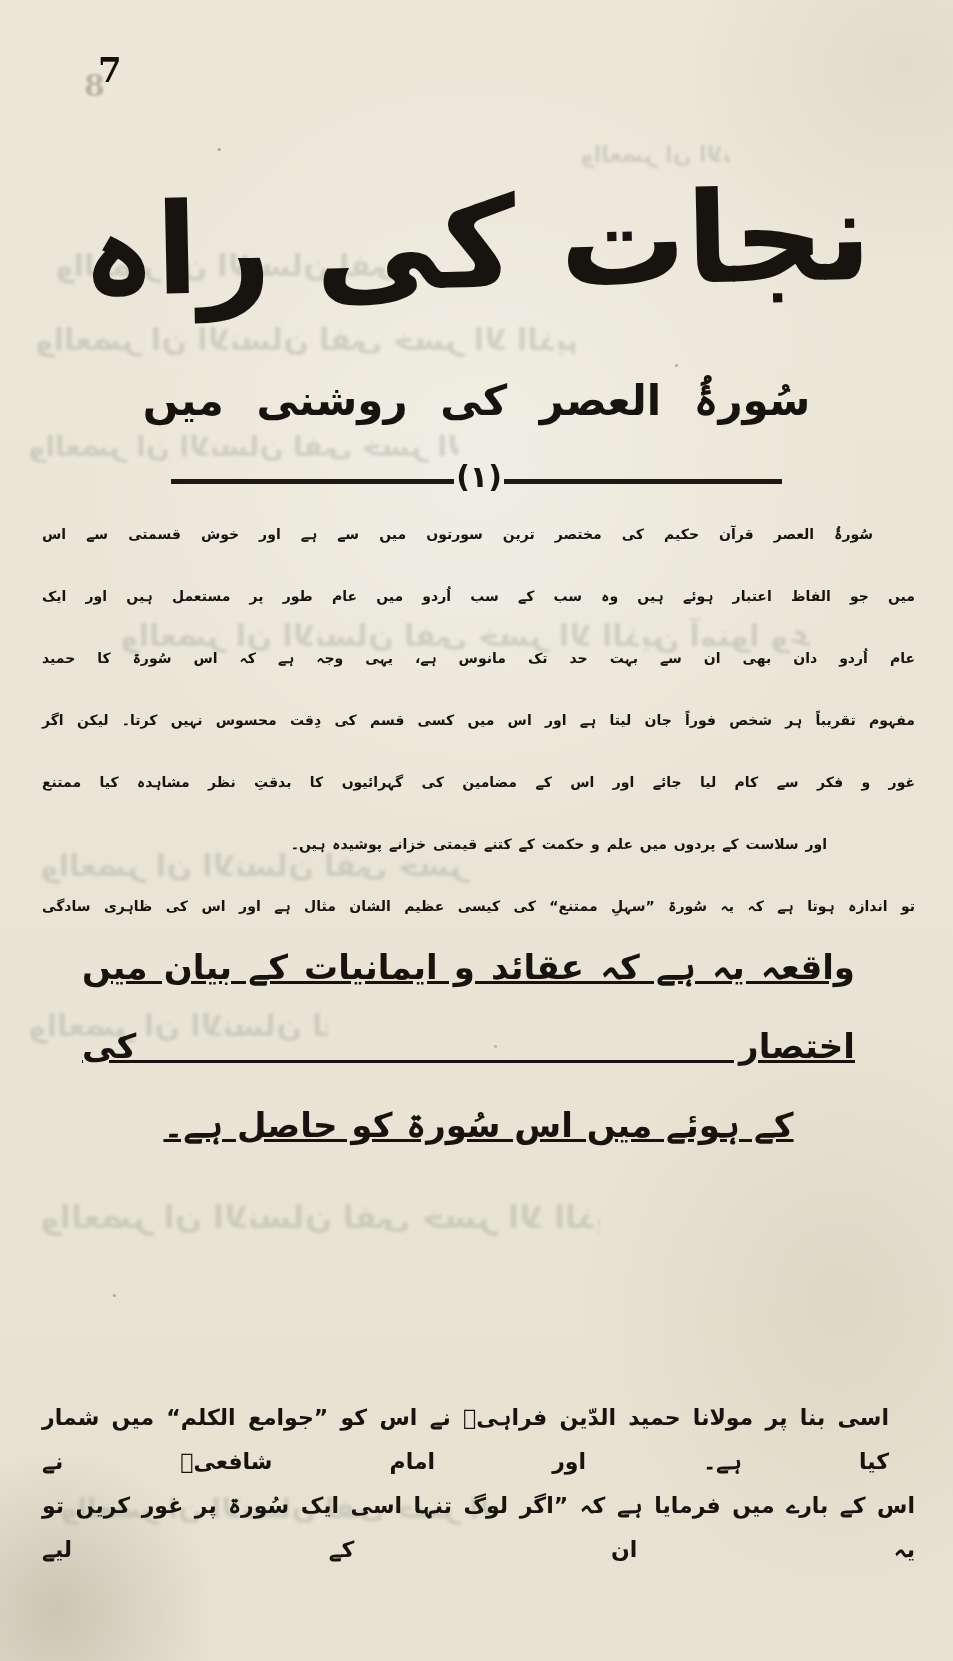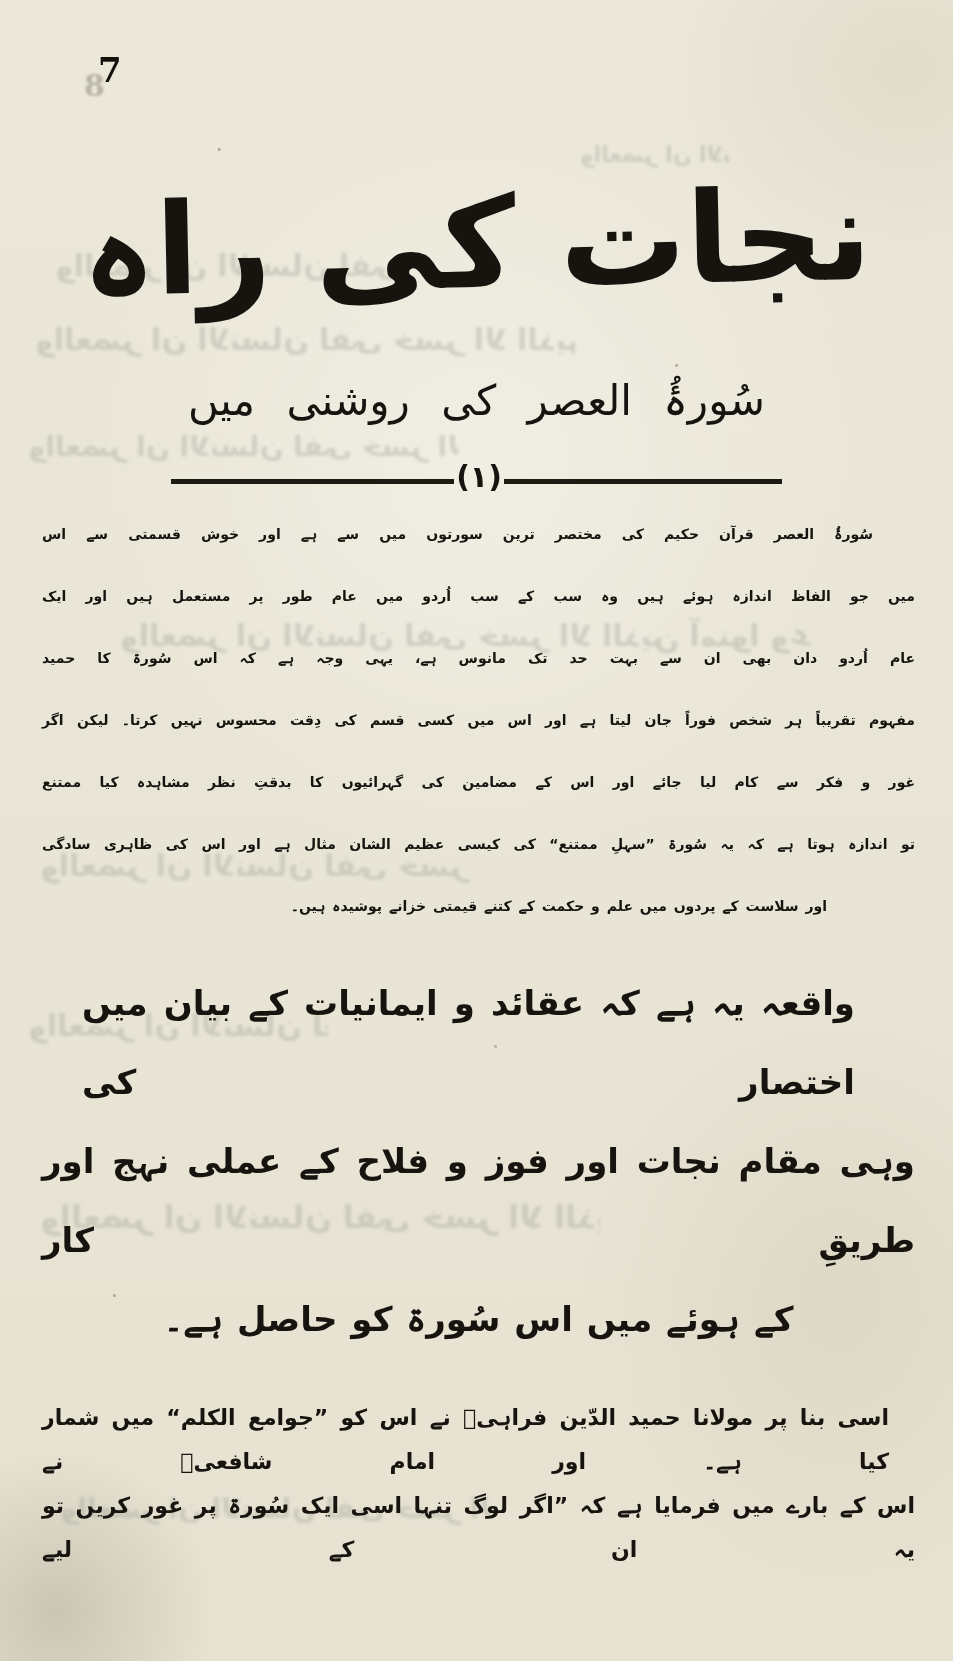--- a/index.html
+++ b/index.html
@@ -50,21 +50,21 @@
     position:absolute;z-index:2;left:0;right:0;top:128px;height:230px;
     display:flex;align-items:center;justify-content:center;
     direction:rtl;
     font-size:126px;font-weight:bold;letter-spacing:-2px;
     transform:rotate(-1.2deg);
   }
   .subtitle{
     position:absolute;z-index:2;left:0;right:0;top:360px;height:80px;
     display:flex;align-items:center;justify-content:center;
     direction:rtl;
-    font-size:42px;font-weight:normal;word-spacing:18px;
+    font-size:42px;font-weight:bold;word-spacing:18px;
   }
   
   .divider{
     position:absolute;z-index:2;left:0;right:0;top:458px;height:46px;
     display:flex;align-items:center;justify-content:center;
   }
   .divider .rule{border-top:5px solid #1d1a14;height:0;}
   .divider .rule.left{width:283px;margin-left:14px;}
   .divider .rule.right{width:278px;margin-right:14px;}
   .divider .num{
@@ -77,21 +77,21 @@
     text-align:justify;text-align-last:justify;
     word-spacing:2px;
   }
   .para1{top:503px;font-size:14px;font-weight:bold;}
   .para1 .line{line-height:62px;}
   .para1 .line.first{padding-right:42px;}
   .para1 .line.last{
     text-align:right;text-align-last:right;
     padding-right:88px;padding-left:150px;
   }
-  .para2{top:964px;font-size:34px;font-weight:bold;}
+  .para2{top:928px;font-size:34px;font-weight:bold;text-decoration:underline;}
   .para2 .line{line-height:79px;}
   .para2 .line.first{padding-right:60px;padding-left:40px;}
   .para2 .line.last{
     text-align:center;text-align-last:center;
     padding-left:120px;padding-right:120px;
   }
   .para3{top:1396px;font-size:22px;font-weight:bold;}
   .para3 .line{line-height:44px;}
   .para3 .line.first{padding-right:26px;}
 </style>
@@ -118,31 +118,30 @@
   <div class="subtitle" dir="rtl">سُورۂُ العصر کی روشنی میں</div>
 
   <div class="divider">
     <span class="rule left"></span>
     <span class="num">(۱)</span>
     <span class="rule right"></span>
   </div>
 
   <div class="para para1" dir="rtl">
     <div class="line first">سُورۂُ العصر قرآن حکیم کی مختصر ترین سورتوں میں سے ہے اور خوش قسمتی سے اس</div>
-    <div class="line">میں جو الفاظ اندازہ ہوئے ہیں وہ سب کے سب اُردو میں عام طور پر مستعمل ہیں اور ایک</div>
+    <div class="line">میں جو الفاظ اعتبار ہوئے ہیں وہ سب کے سب اُردو میں عام طور پر مستعمل ہیں اور ایک</div>
     <div class="line">عام اُردو دان بھی ان سے بہت حد تک مانوس ہے، یہی وجہ ہے کہ اس سُورۃ کا حمید</div>
     <div class="line">مفہوم تقریباً ہر شخص فوراً جان لیتا ہے اور اس میں کسی قسم کی دِقت محسوس نہیں کرتا۔ لیکن اگر</div>
     <div class="line">غور و فکر سے کام لیا جائے اور اس کے مضامین کی گہرائیوں کا بدقتِ نظر مشاہدہ کیا ممتنع</div>
+    <div class="line last">اور سلاست کے پردوں میں علم و حکمت کے کتنے قیمتی خزانے پوشیدہ ہیں۔</div>
     <div class="line">تو اندازہ ہوتا ہے کہ یہ سُورۃ ”سہلِ ممتنع“ کی کیسی عظیم الشان مثال ہے اور اس کی ظاہری سادگی</div>
-    <div class="line last">اور سلاست کے پردوں میں علم و حکمت کے کتنے قیمتی خزانے پوشیدہ ہیں۔</div>
   </div>
 
   <div class="para para2" dir="rtl">
     <div class="line first">واقعہ یہ ہے کہ عقائد و ایمانیات کے بیان میں اختصار کی</div>
-    <div class="line">وہی مقام نجات اور فوز و فلاح کے عملی نہج اور طریقِ کار</div>
     <div class="line last">کے ہوئے میں اس سُورۃ کو حاصل ہے۔</div>
   </div>
 
   <div class="para para3" dir="rtl">
     <div class="line first">اسی بنا پر مولانا حمید الدّین فراہیؒ نے اس کو ”جوامع الکلم“ میں شمار کیا ہے۔ اور امام شافعیؒ نے</div>
     <div class="line">اس کے بارے میں فرمایا ہے کہ ”اگر لوگ تنہا اسی ایک سُورۃ پر غور کریں تو یہ ان کے لیے</div>
   </div>
 
 </div>
 

